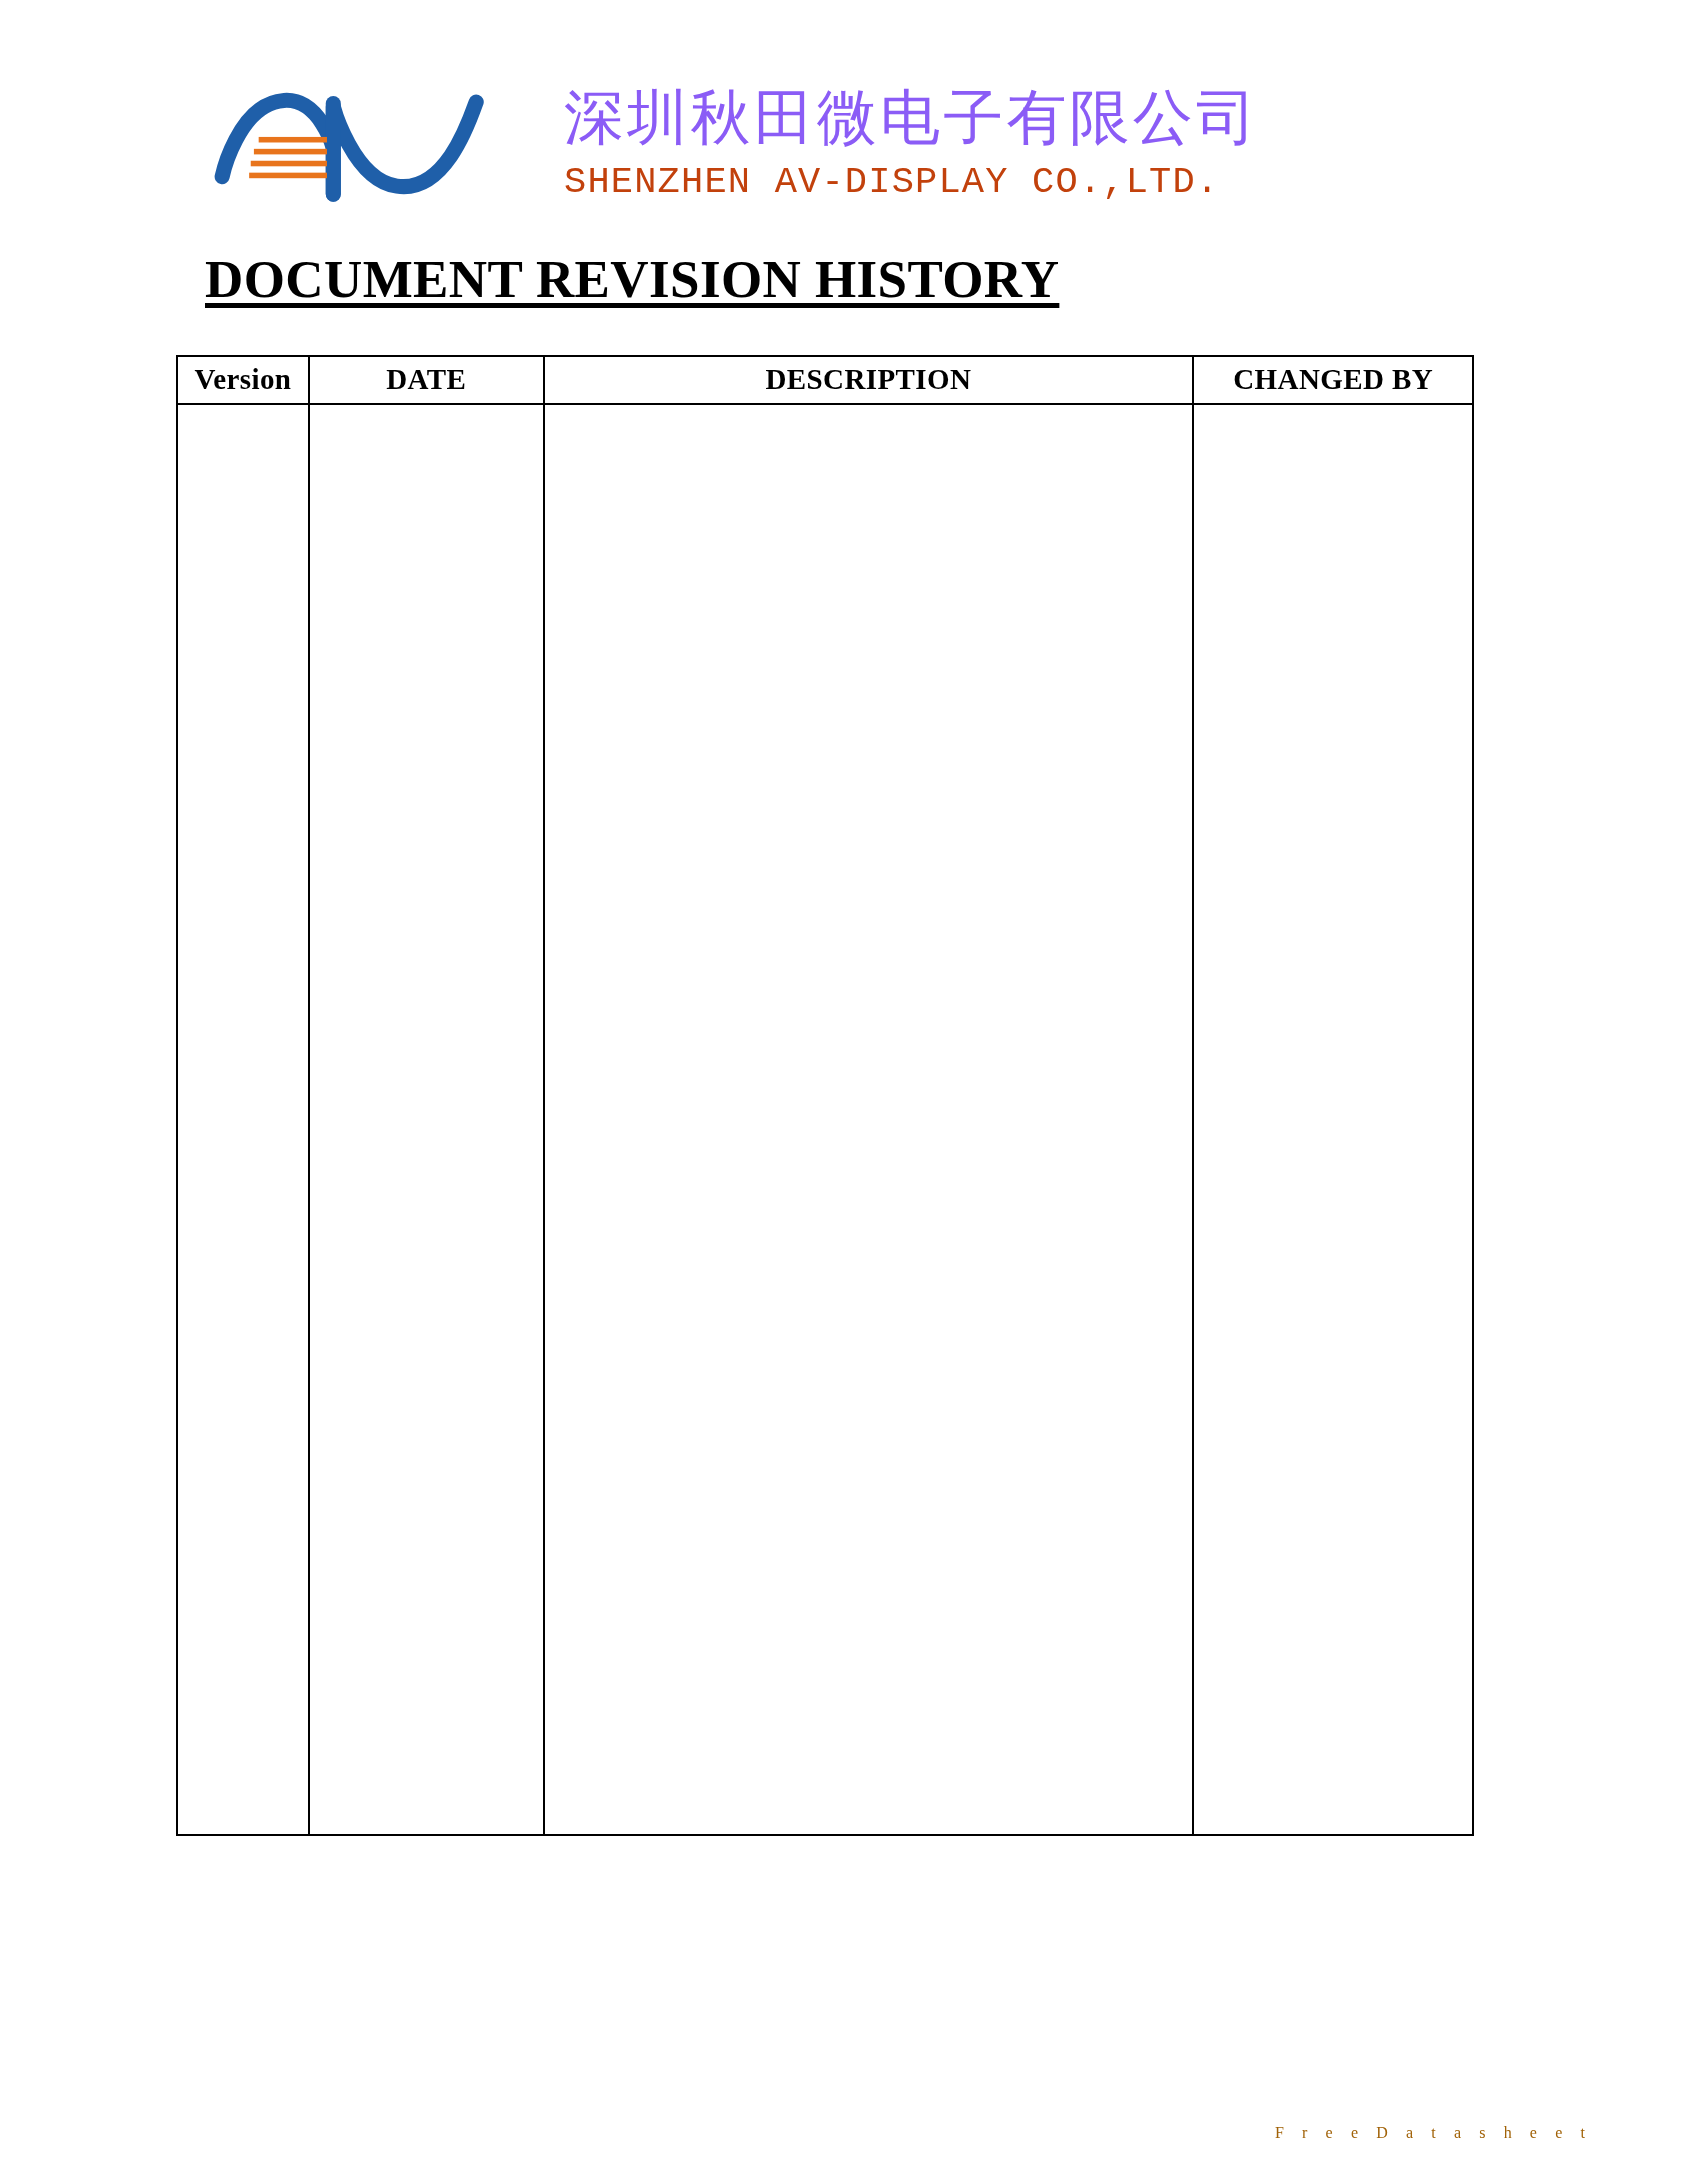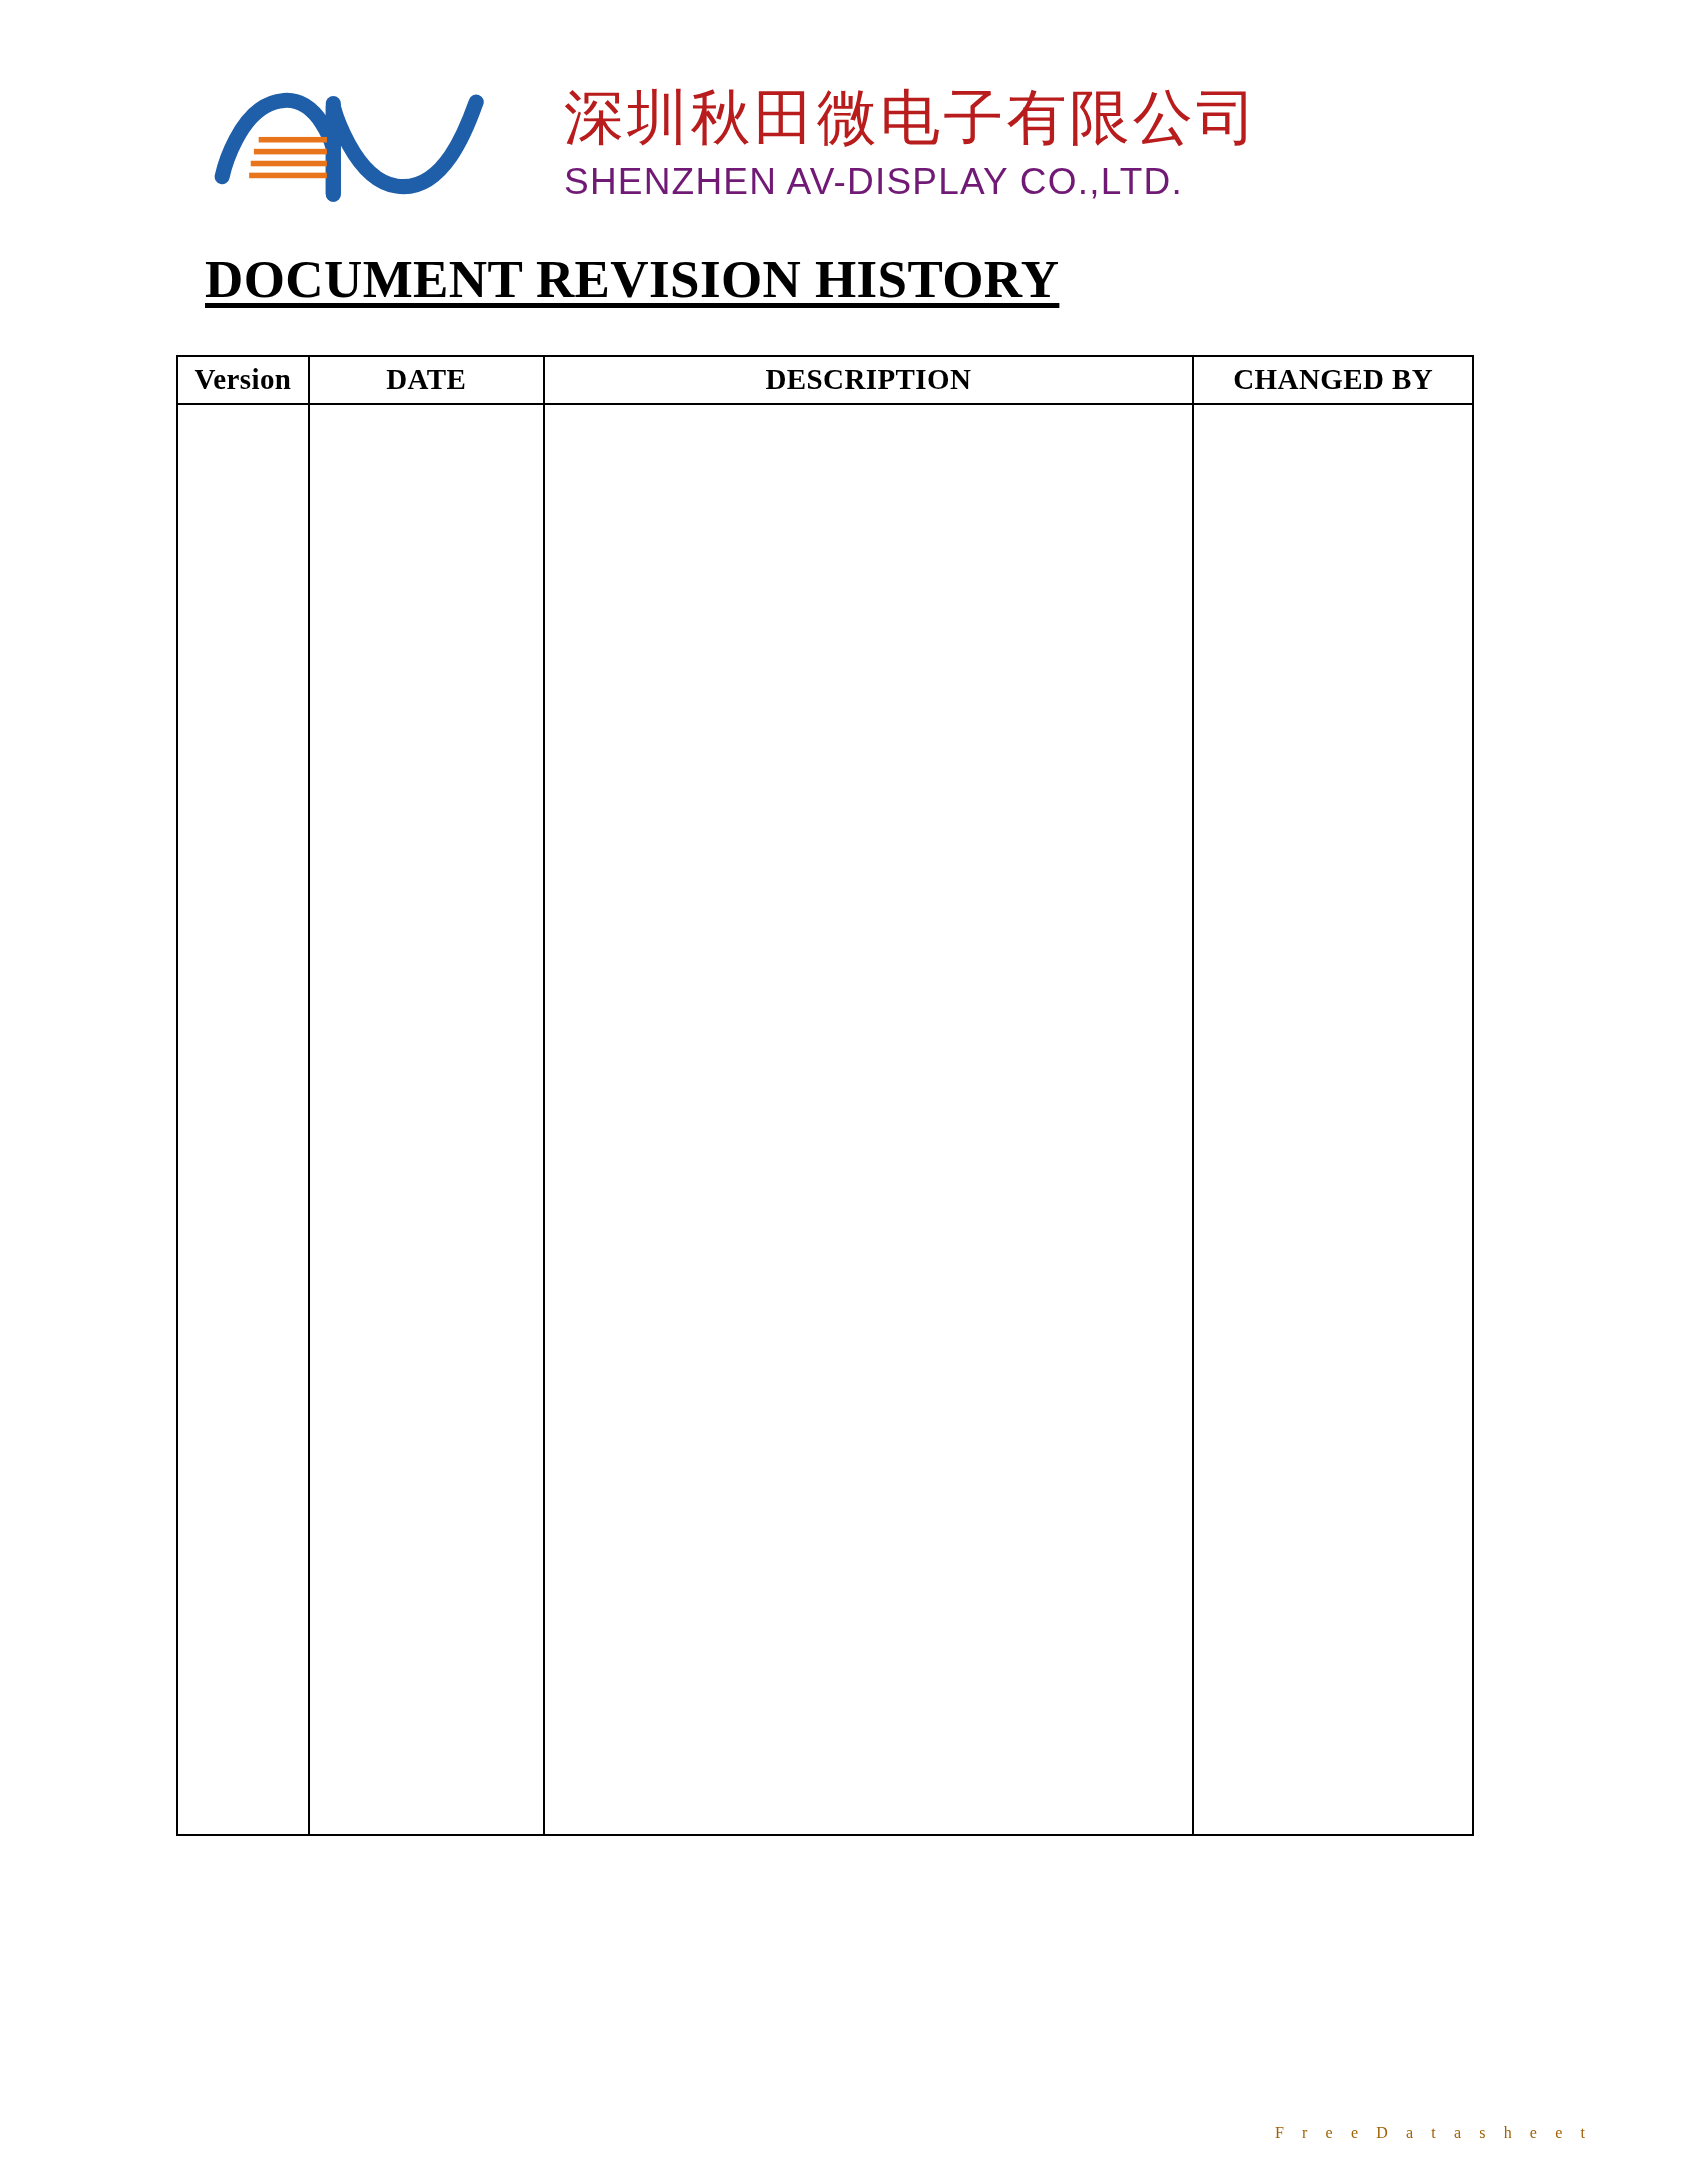--- a/index.html
+++ b/index.html
@@ -35,29 +35,29 @@
   .logo-text {
     display: flex;
     flex-direction: column;
     justify-content: center;
     padding-top: 6.4px;
   }
   .cn-name {
     font-family: "DejaVu Sans", sans-serif;
     font-size: 60px;
     letter-spacing: 3.2px;
-    color: #b91c1c;
+    color: #8b5cf6;
     line-height: 1.1;
     white-space: nowrap;
   }
   .en-name {
-    font-family: Liberation Sans, sans-serif;
+    font-family: Liberation Mono, monospace;
     font-size: 37px;
     letter-spacing: 1.2px;
-    color: #701a75;
+    color: #c2410c;
     margin-top: 11px;
     white-space: nowrap;
   }
 
   
   .doc-title {
     margin: 43px 0 0 205px;
     font-family: "Liberation Serif", serif;
     font-weight: bold;
     font-size: 53px;

